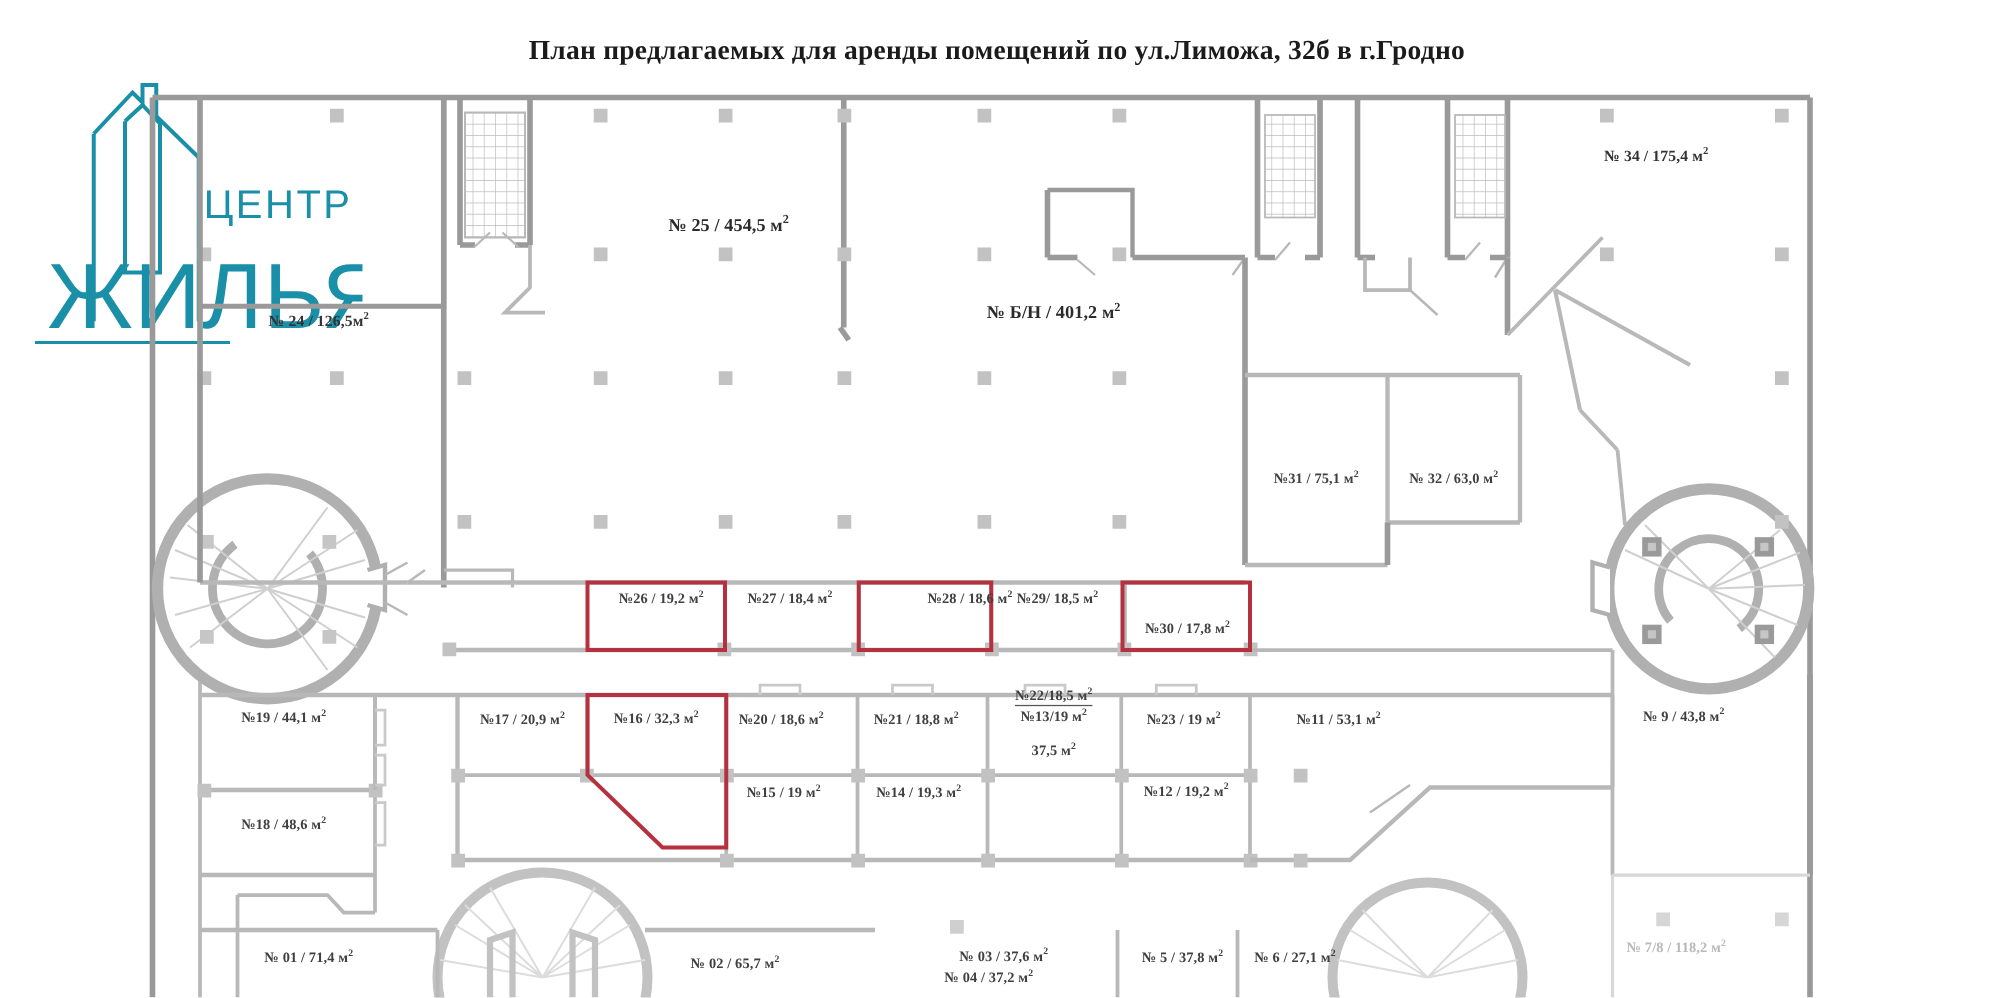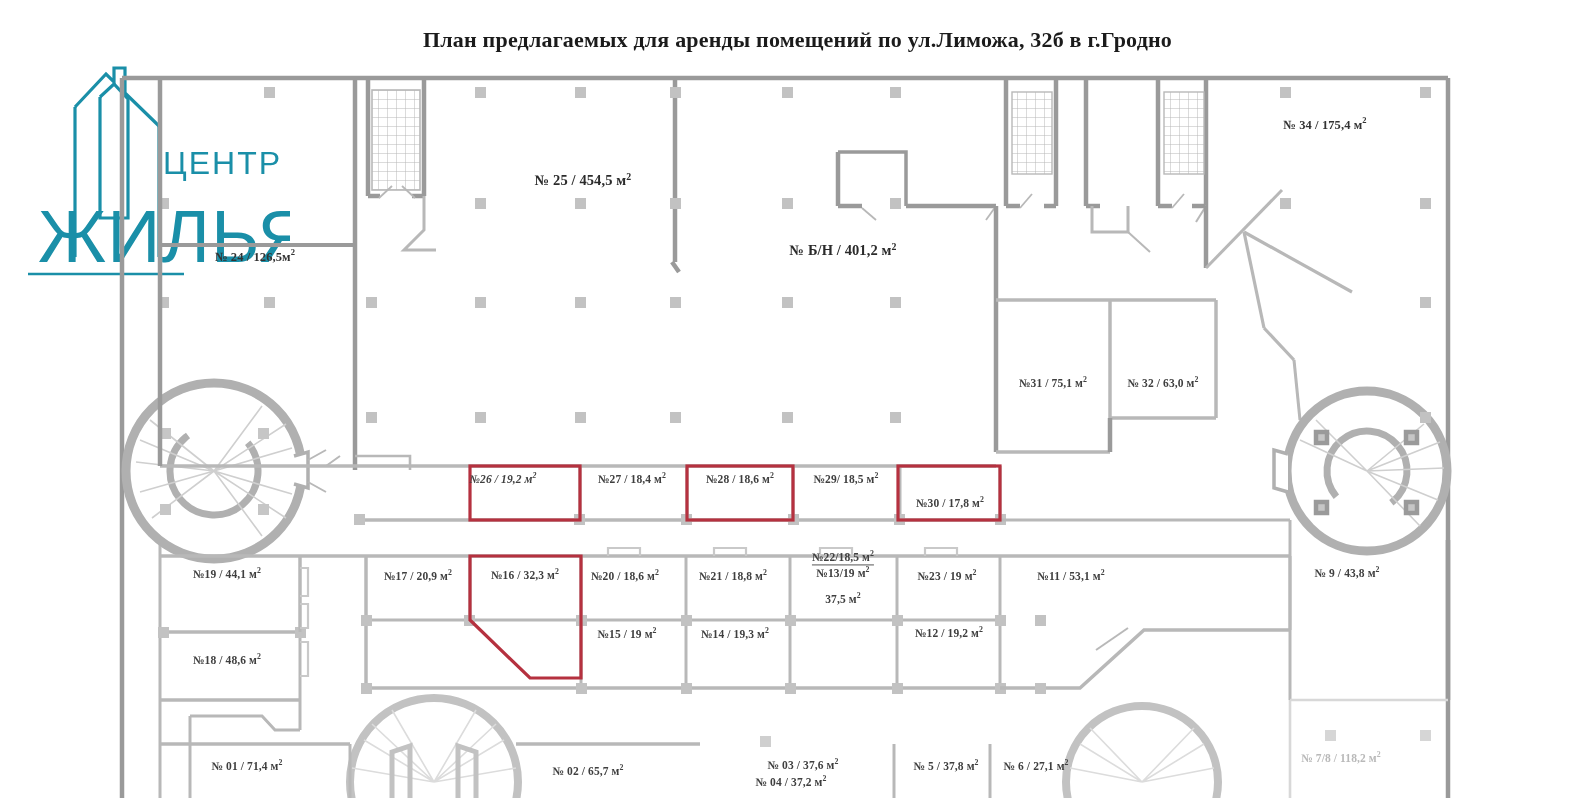--- a/index.html
+++ b/index.html
@@ -346,23 +346,23 @@
 
   </svg>
 
   <div id="labels">
       <div class="rlab mid" style="left: 1325px; top: 124px;">№ 34 / 175,4 м<sup>2</sup></div>
       <div class="rlab big" style="left: 583px; top: 180px;">№ 25 / 454,5 м<sup>2</sup></div>
       <div class="rlab big" style="left: 843px; top: 250px;">№ Б/Н / 401,2 м<sup>2</sup></div>
       <div class="rlab mid" style="left: 255px; top: 256px;">№ 24 / 126,5м<sup>2</sup></div>
       <div class="rlab " style="left: 1053px; top: 382px;">№31 / 75,1 м<sup>2</sup></div>
       <div class="rlab " style="left: 1163px; top: 382px;">№ 32 / 63,0 м<sup>2</sup></div>
-      <div class="rlab " style="left: 503px; top: 478px; font-style: italic;">№26 / 19,2 м<sup>2</sup></div>
+      <div class="rlab " style="left: 529px; top: 478px;">№26 / 19,2 м<sup>2</sup></div>
       <div class="rlab " style="left: 632px; top: 478px;">№27 / 18,4 м<sup>2</sup></div>
-      <div class="rlab " style="left: 740px; top: 478px;">№28 / 18,6 м<sup>2</sup></div>
+      <div class="rlab " style="left: 776px; top: 478px;">№28 / 18,6 м<sup>2</sup></div>
       <div class="rlab " style="left: 846px; top: 478px;">№29/ 18,5 м<sup>2</sup></div>
       <div class="rlab " style="left: 950px; top: 478px; margin-top: 24px;">№30 / 17,8 м<sup>2</sup></div>
       <div class="rlab " style="left: 227px; top: 573px;">№19 / 44,1 м<sup>2</sup></div>
       <div class="rlab " style="left: 1347px; top: 572px;">№ 9 / 43,8 м<sup>2</sup></div>
       <div class="rlab " style="left: 418px; top: 575px;">№17 / 20,9 м<sup>2</sup></div>
       <div class="rlab " style="left: 525px; top: 574px;">№16 / 32,3 м<sup>2</sup></div>
       <div class="rlab " style="left: 625px; top: 575px;">№20 / 18,6 м<sup>2</sup></div>
       <div class="rlab " style="left: 733px; top: 575px;">№21 / 18,8 м<sup>2</sup></div>
       <div class="rlab " style="left: 947px; top: 575px;">№23 / 19 м<sup>2</sup></div>
       <div class="rlab " style="left: 1071px; top: 575px;">№11 / 53,1 м<sup>2</sup></div>

